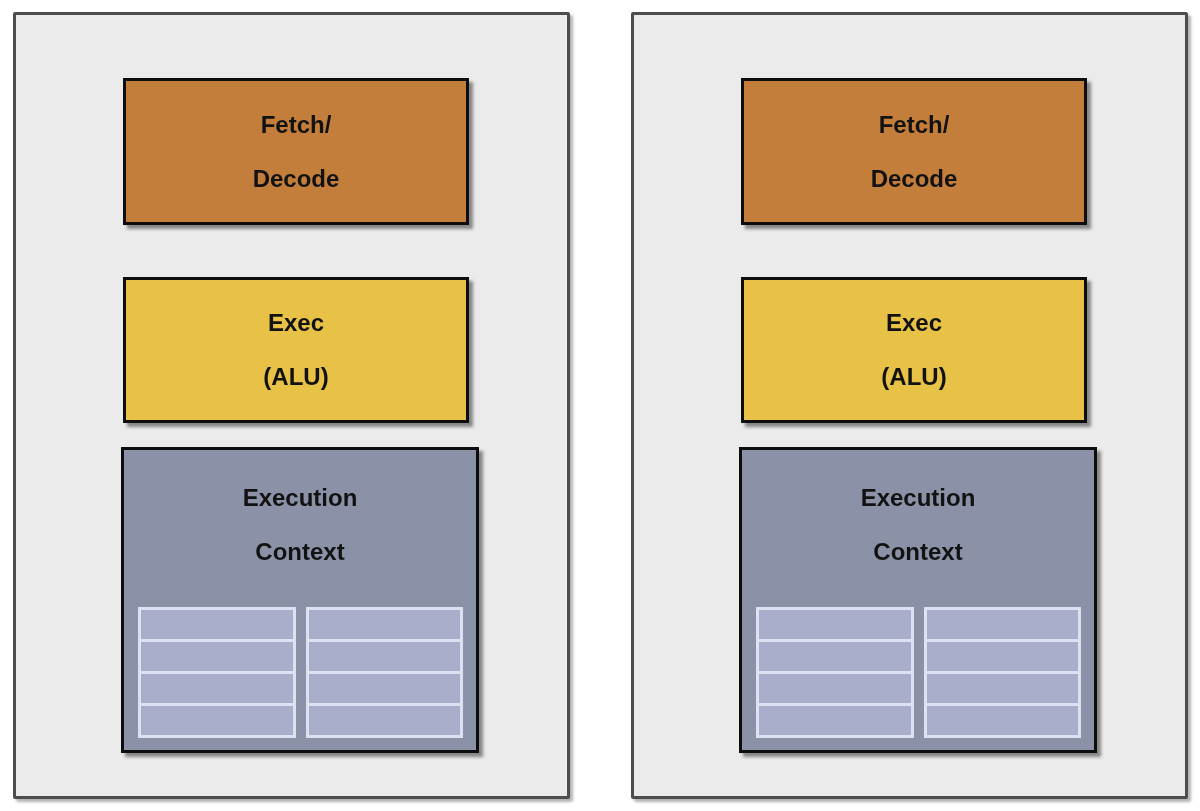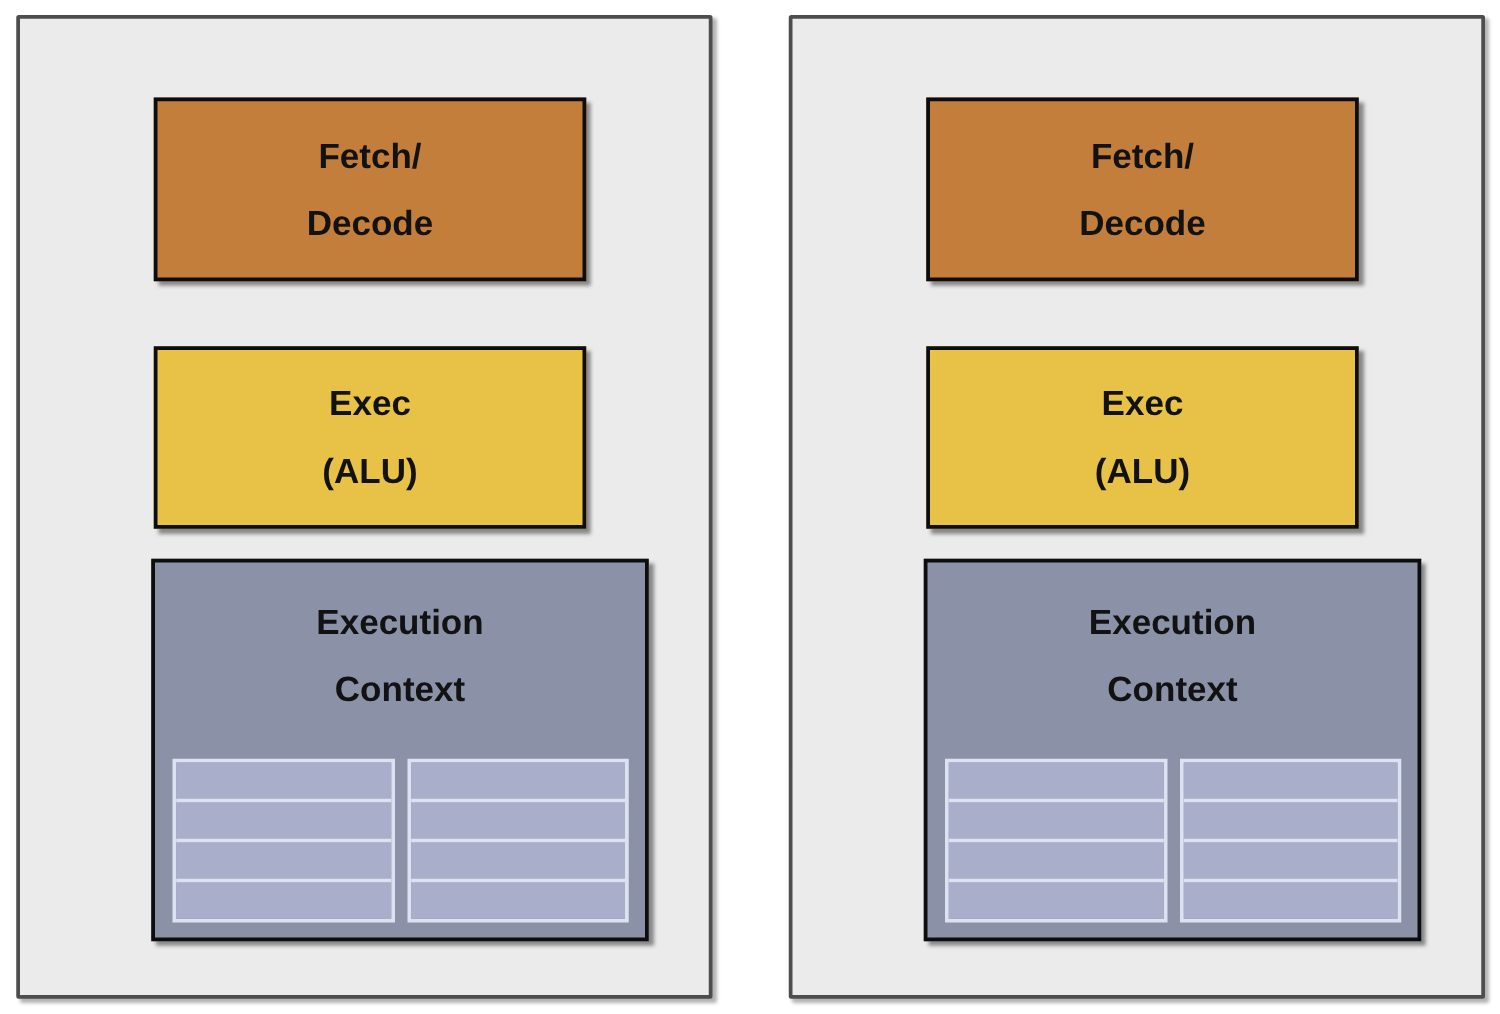--- a/index.html
+++ b/index.html
@@ -27,27 +27,27 @@
   }
   .panel-1{left:13px;}
   .panel-2{left:631px;}
 
   .box{
     position:absolute;left:107px;width:346px;
     background:#ccc;
     border:3px solid var(--box-border);
     box-shadow:4px 4px 3px rgba(35,35,35,0.50);
     display:flex;flex-direction:column;align-items:center;justify-content:center;
-    font-weight:700;font-size:28px;line-height:54px;color:var(--label-color);
+    font-weight:700;font-size:24px;line-height:54px;color:var(--label-color);
     text-align:center;
   }
   .box-fetch{top:63px;height:147px;background:var(--fetch-fill);}
   .box-exec{top:262px;height:146px;background:var(--exec-fill);}
   .box-ctx{
-    top:432px;left:105px;width:398px;height:306px;
+    top:432px;left:105px;width:358px;height:306px;
     background:var(--context-fill);
     justify-content:flex-start;padding-top:21px;
   }
 
   .grids{
     position:absolute;left:14px;right:13px;top:157px;bottom:12px;
     display:flex;gap:10px;
   }
   .grid{
     flex:1;display:flex;flex-direction:column;

